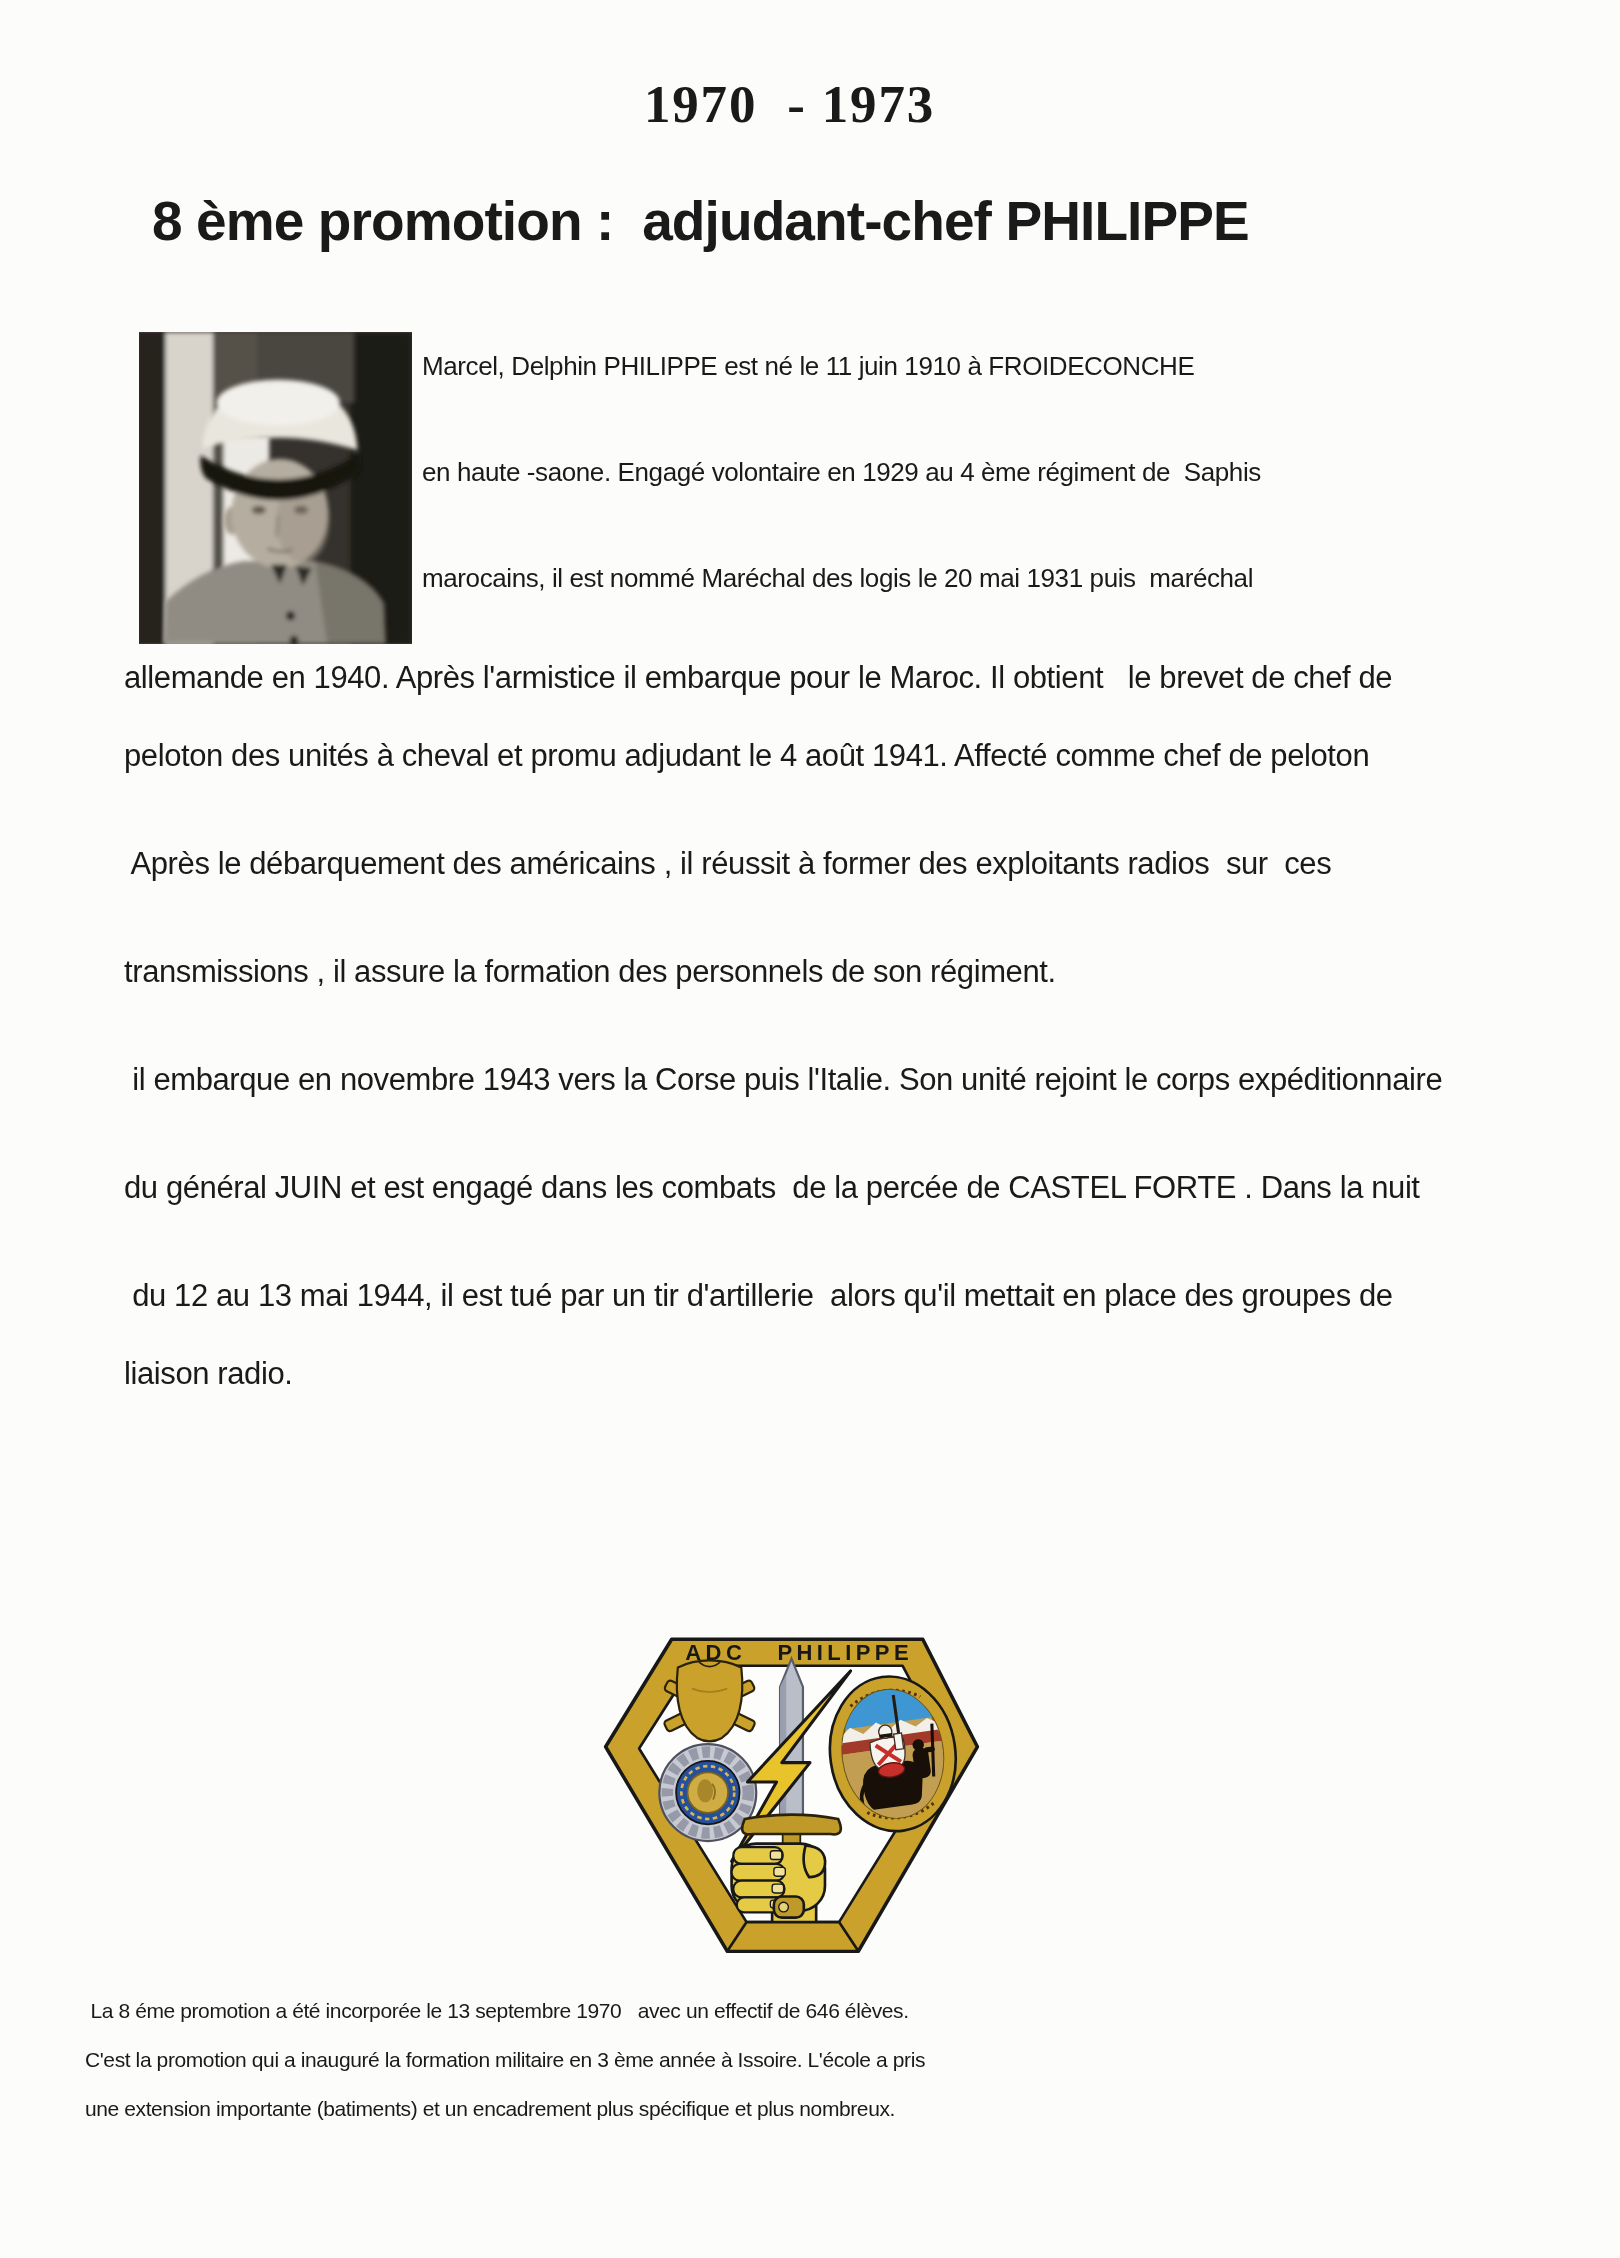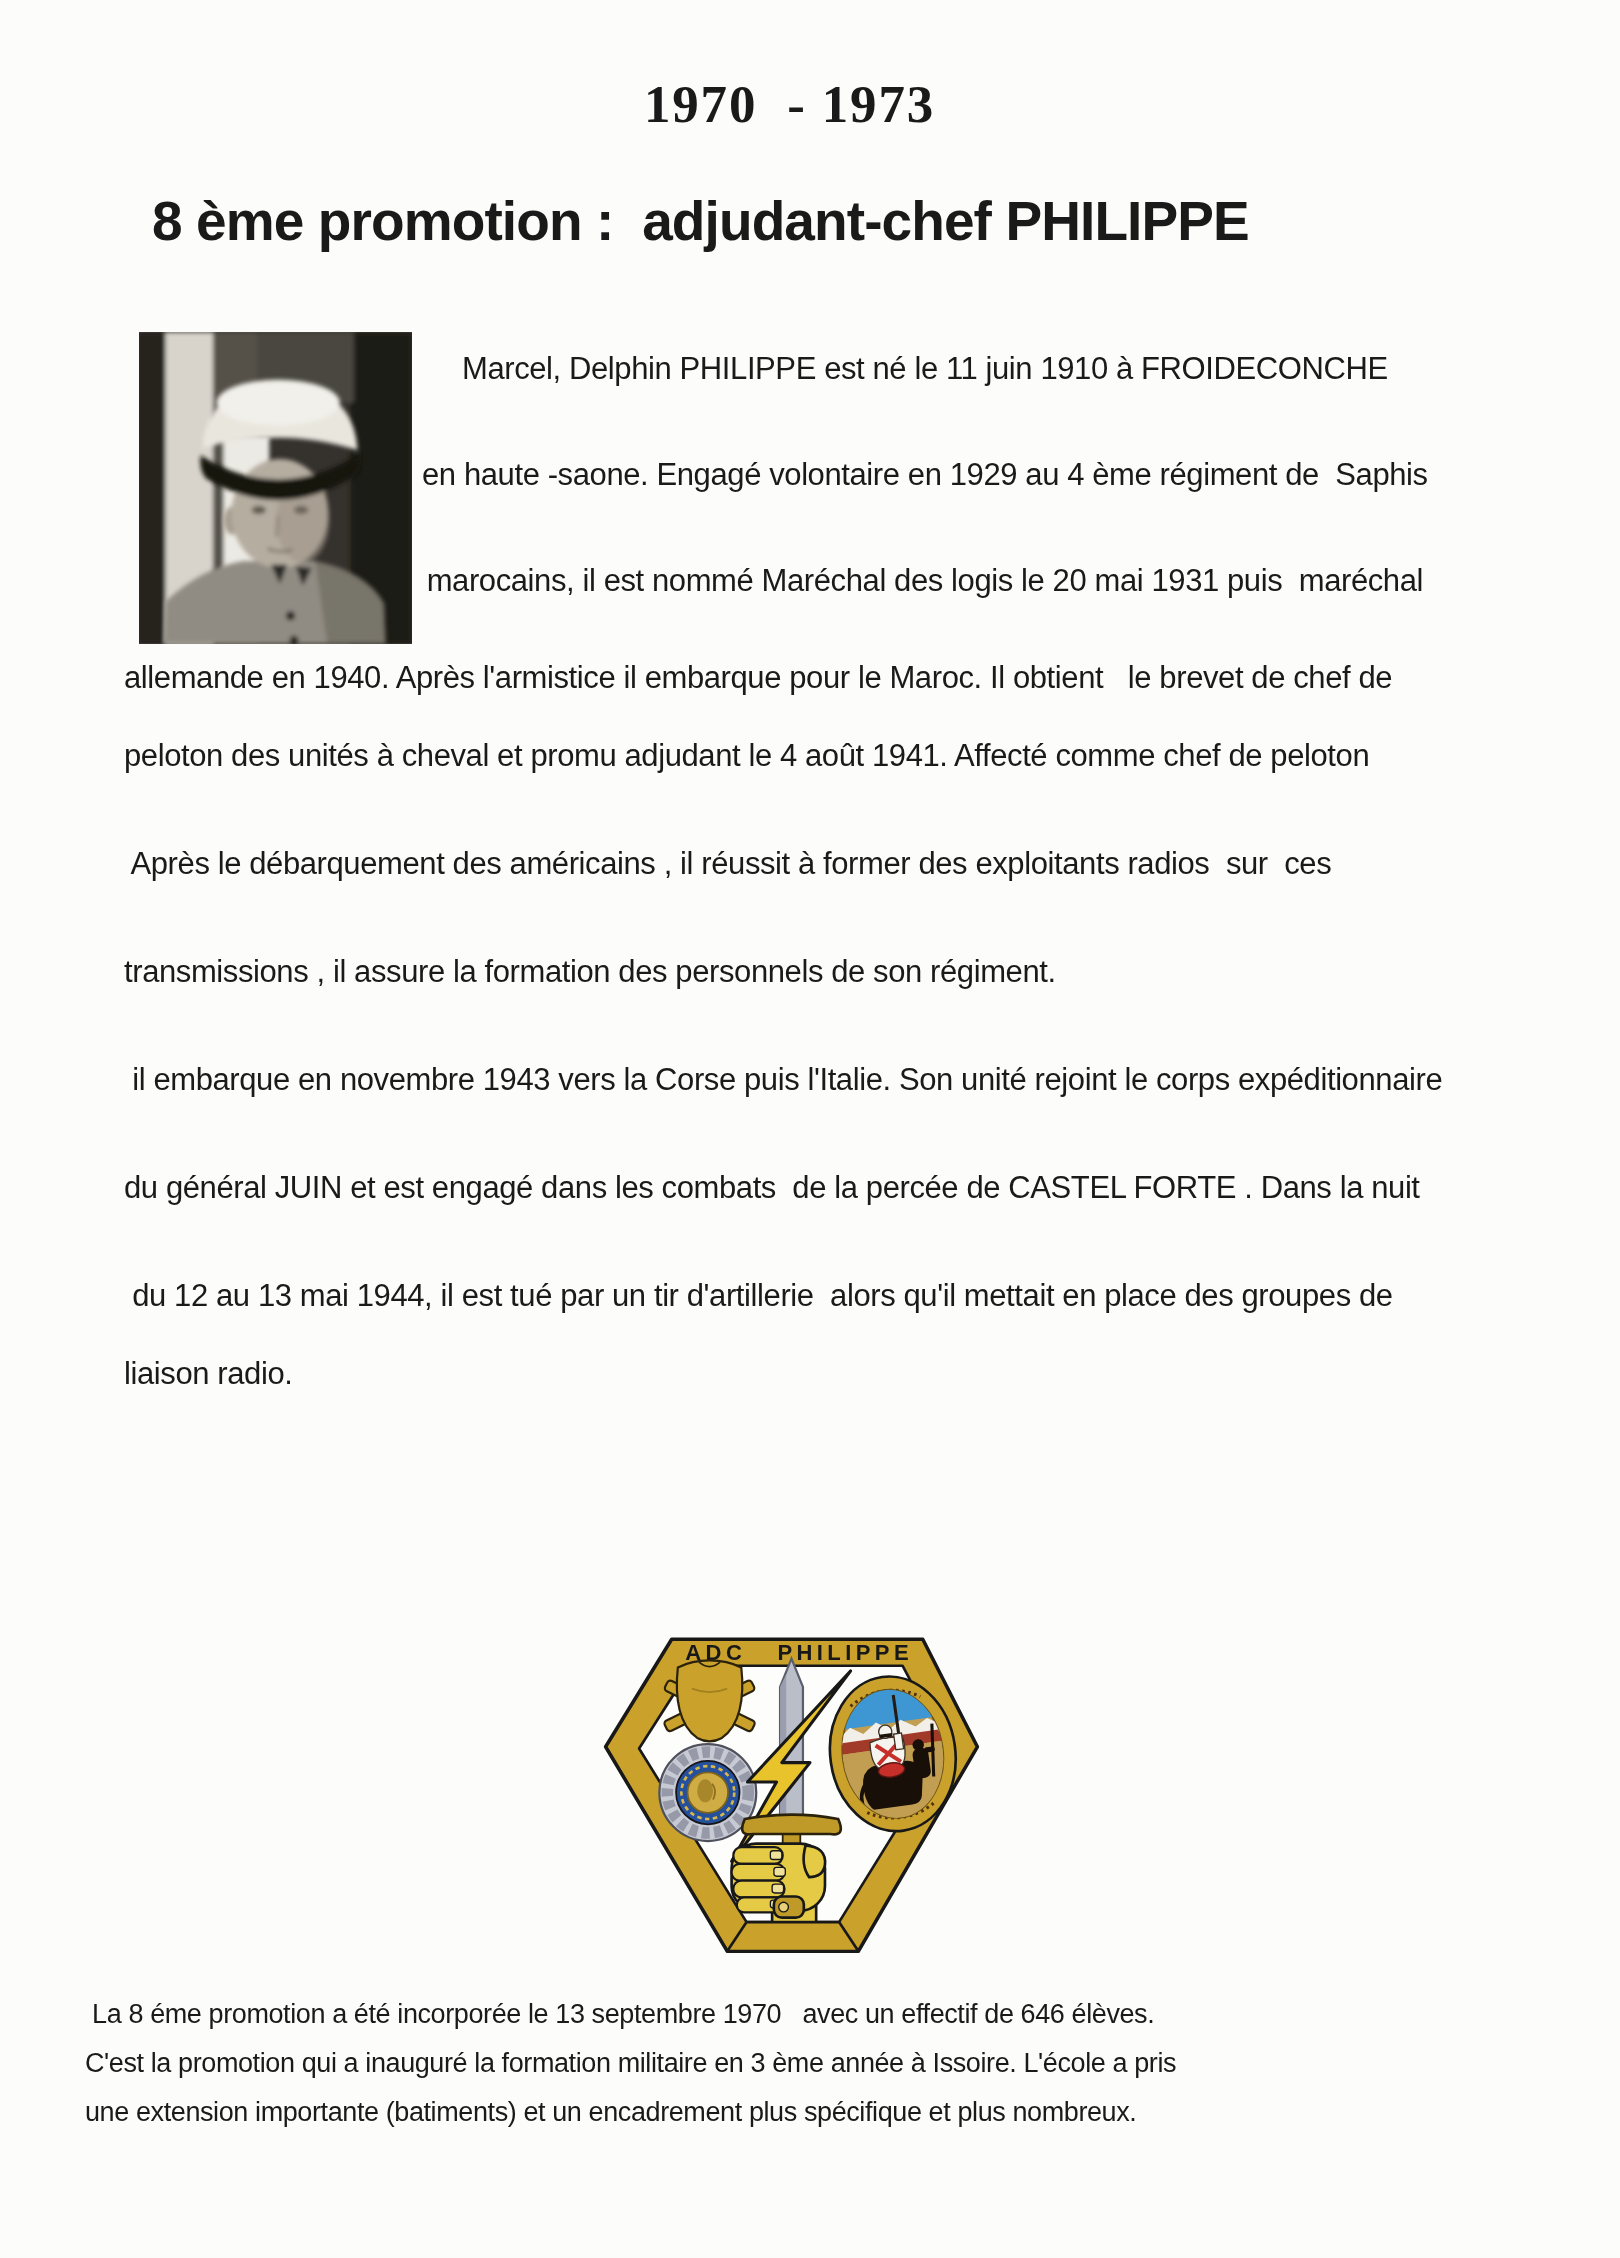--- a/index.html
+++ b/index.html
@@ -21,28 +21,28 @@
     font-family:"Liberation Serif",serif;font-weight:bold;font-size:53px;
     letter-spacing:1.8px;white-space:pre;
   }
   #section-heading{
     left:152px;top:189px;font-size:55px;font-weight:bold;
     letter-spacing:-0.9px;white-space:pre;
   }
   #portrait{left:139px;top:332px;width:273px;height:312px;}
   #portrait svg{display:block;width:100%;height:100%;}
   #intro-lines{left:422px;top:351px;}
-  .iline{height:106px;font-size:31px;letter-spacing:-0.4px;white-space:pre;text-align:center;}
+  .iline{height:106px;font-size:26px;letter-spacing:-0.4px;white-space:pre;}
   #body-lines{left:124px;top:660px;}
   .bline{height:108px;font-size:31px;letter-spacing:-0.4px;white-space:pre;}
   .bline.tight{margin-top:-30px;}
   #promotion-badge{left:601px;top:1634px;width:381px;height:333px;}
   #promotion-badge svg{display:block;width:100%;height:100%;}
   #footer-paragraph{left:85px;top:1999px;}
-  .fline{height:49px;font-size:27px;letter-spacing:-0.4px;white-space:pre;}
+  .fline{height:49px;font-size:21px;letter-spacing:-0.4px;white-space:pre;}
   
   .c-gold{fill:var(--gold);} .c-golddark{fill:var(--gold_dark);}
   .c-yellow{fill:var(--yellow);} .c-fist{fill:var(--fist_yellow);}
   .c-silver{fill:var(--silver);} .c-blade{fill:var(--blade_gray);}
   .c-blue{fill:var(--blue);} .c-red{fill:var(--red);}
   .c-sky{fill:var(--sky_blue);} .c-sand{fill:var(--sand);}
   .badge-title{font-family:"Liberation Sans",sans-serif;font-weight:bold;
     font-size:25px;letter-spacing:5px;fill:var(--ink);}
 </style>
 </head>

